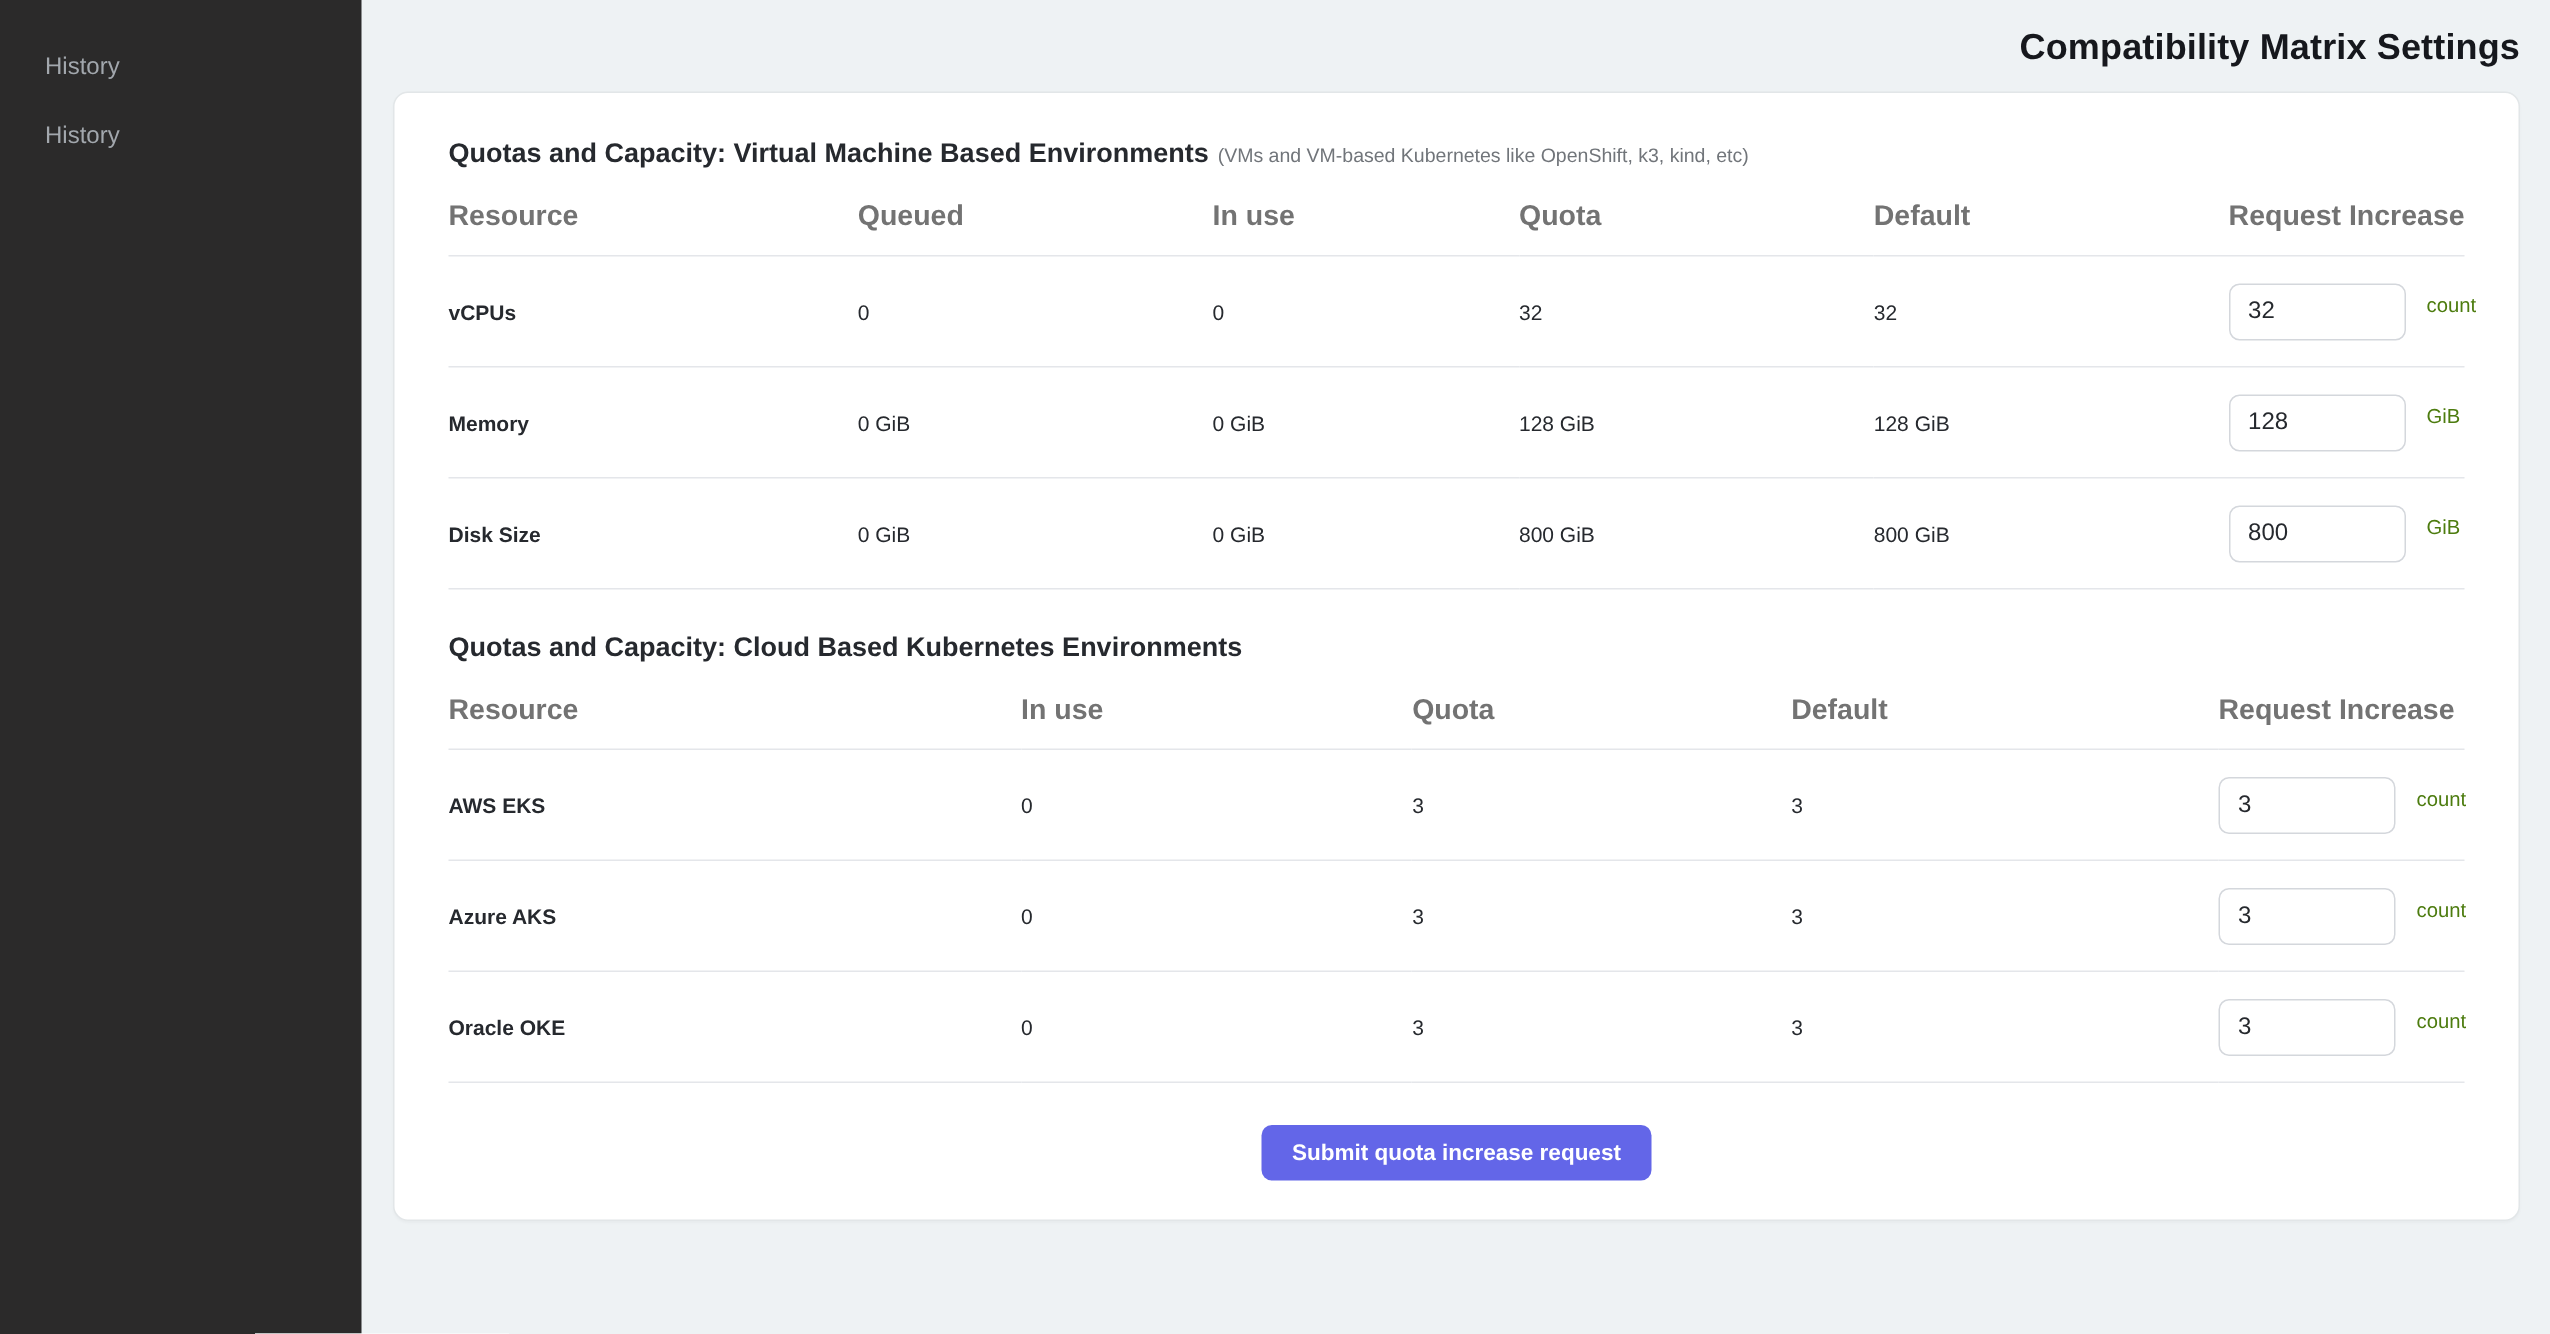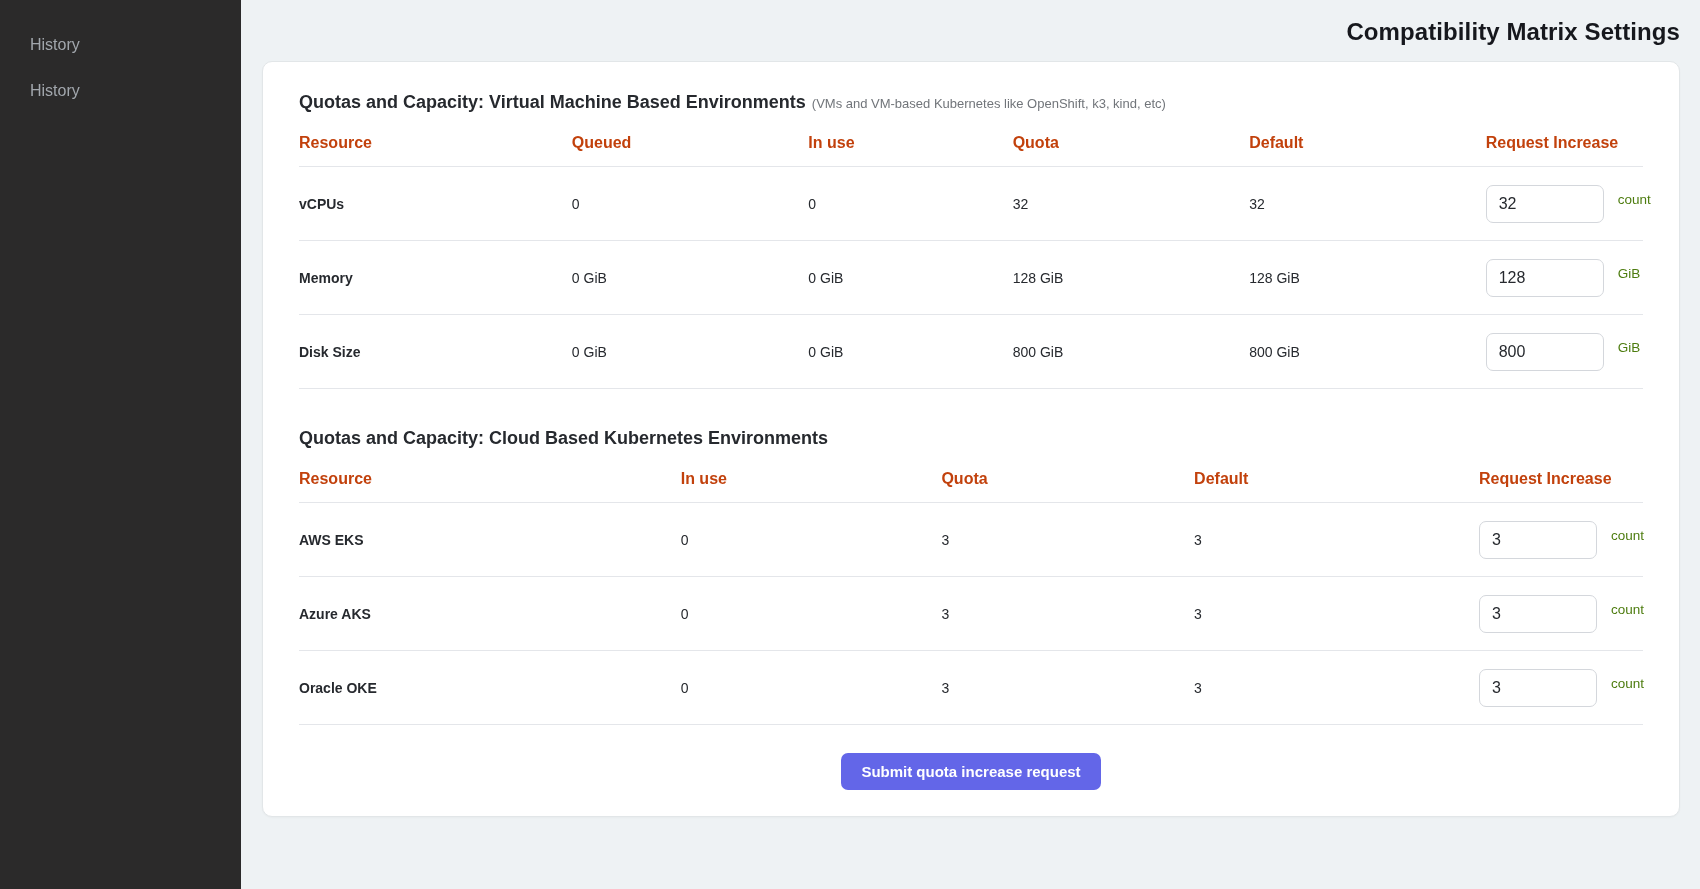--- a/index.html
+++ b/index.html
@@ -49,26 +49,26 @@
     padding:30px 36px 20px 36px;
   }
 
   .section-title {
     font-size:18px; font-weight:700; color:#26292e;
   }
   .section-title .subtitle {
     font-size:13px; font-weight:400; color:#71757a;
     margin-left:6px;
   }
-  .section-title.second { margin-top:39px; }
+  .section-title.second { margin-top:28px; }
 
   table { width:100%; border-collapse:collapse; table-layout:fixed; }
   th {
     text-align:left;
-    font-size:16px; font-weight:700; color:#c2410c;
+    font-size:19px; font-weight:700; color:#737373;
     padding:21px 0 14px 0;
     border-bottom:1px solid #e4e6ea;
     white-space:nowrap;
   }
   td {
     height:74px;
     border-bottom:1px solid #e4e6ea;
     font-size:14px; color:#26292e;
     vertical-align:middle;
     white-space:nowrap;

